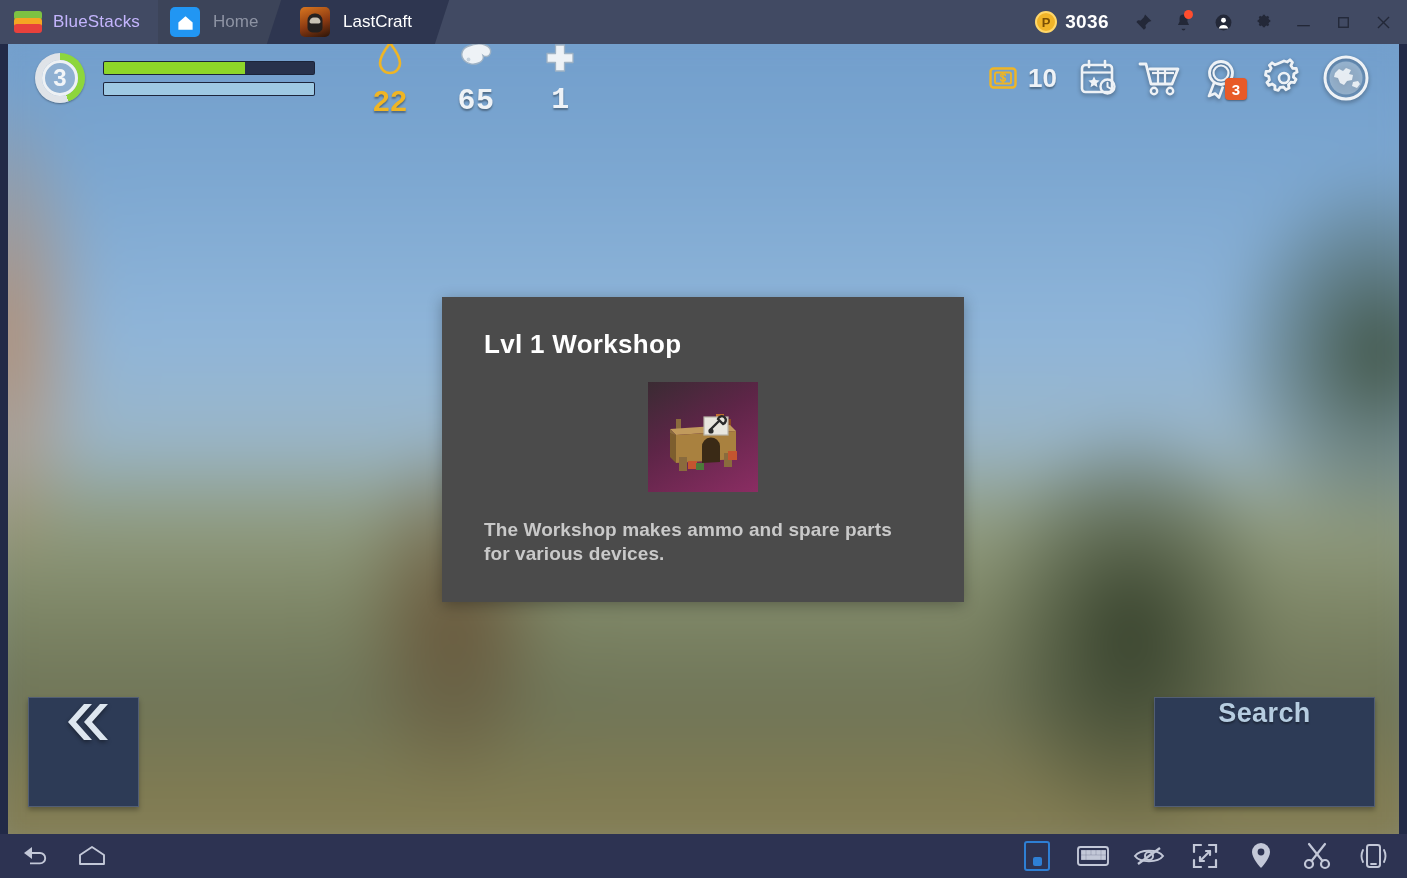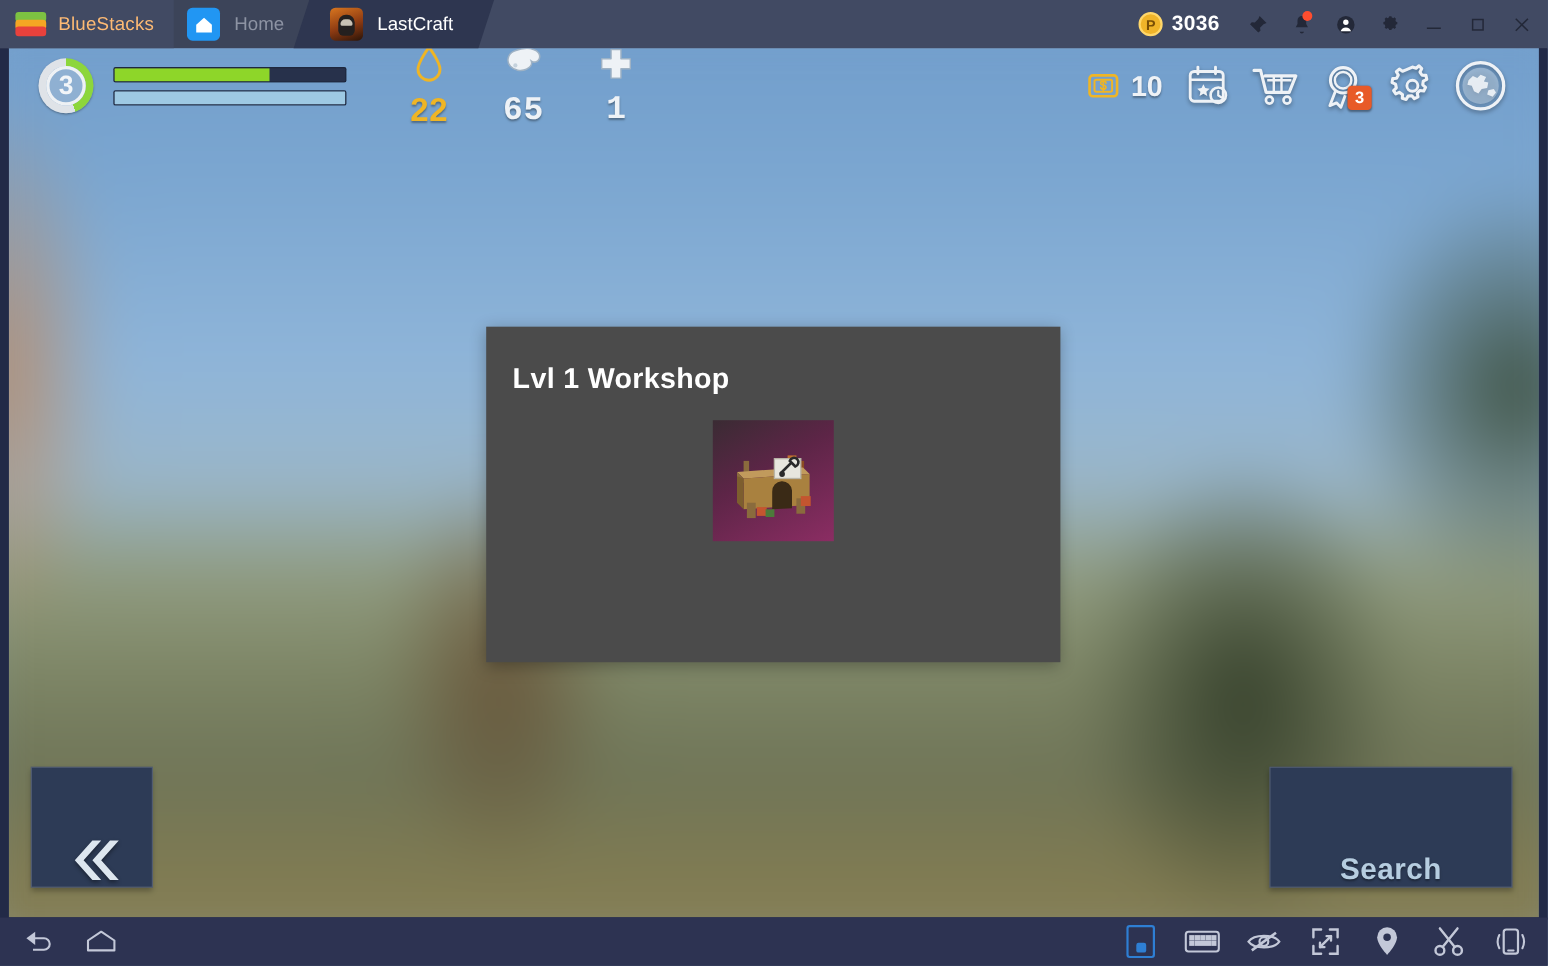--- a/index.html
+++ b/index.html
@@ -21,21 +21,21 @@
     display:flex; align-items:center; gap:11px;
     padding:0 18px 0 14px;
     position:relative; z-index:4;
     background:#414a63;
   }
   .bs-logo{ width:28px; height:22px; position:relative; }
   .bs-logo i{ position:absolute; left:0; width:28px; height:9px; border-radius:3px; display:block; }
   .bs-logo i:nth-child(1){ top:0px;  background:#7dc242; }
   .bs-logo i:nth-child(2){ top:7px;  background:#f5a623; }
   .bs-logo i:nth-child(3){ top:13px; background:#e8413c; }
-  .bs-name{ color:#fdba74; font-size:17px; letter-spacing:.2px; }
+  .bs-name{ color:#c4b5fd; font-size:17px; letter-spacing:.2px; }
 
   .tab{
     position:relative; display:flex; align-items:center; gap:13px;
     padding:0 30px 0 26px; height:44px;
     transform:skewX(-18deg);
     margin-left:-14px;
   }
   .tab > *{ transform:skewX(18deg); }
   .tab.inactive{ background:#3b4considered; }
   .tab.inactive{ background:#3c4459; }
@@ -152,21 +152,21 @@
     background:#e85a28; color:#fff; font-size:15px; font-weight:bold;
     display:flex; align-items:center; justify-content:center;
     box-shadow:0 1px 2px rgba(0,0,0,.4);
   }
 
   
   #dialog{
     position:absolute; left:434px; top:253px; width:522px; height:305px;
     background:#4b4b4b;
     box-shadow:0 3px 14px rgba(0,0,0,.3);
-    padding:22px 24px;
+    padding:22px 42px;
   }
   .dlg-title{
     color:#ffffff; font-size:26px; font-weight:bold; letter-spacing:.3px;
     margin:10px 0 0 0;
   }
   .dlg-img{
     width:110px; height:110px; margin:22px auto 0 auto;
     background:linear-gradient(150deg,#3a2b33 0%,#5d2547 42%,#8b2d63 100%);
     position:relative; overflow:hidden;
   }
@@ -175,21 +175,21 @@
     color:#c9c9c9; font-size:19px; font-weight:bold; line-height:1.25;
     margin-top:26px; letter-spacing:.1px;
   }
 
   
   .gbtn{
     position:absolute;
     background:#2d3b56;
     border:1px solid rgba(255,255,255,.18);
     box-shadow:0 3px 5px rgba(0,0,0,.28);
-    display:flex; align-items:flex-end; justify-content:center;
+    display:flex; align-items:flex-start; justify-content:center;
   }
   #btn-back{ left:20px; top:653px; width:111px; height:110px; }
   #btn-back svg{ width:52px; height:48px; filter:drop-shadow(0 2px 2px rgba(0,0,0,.4)); }
   #btn-search{ left:1146px; top:653px; width:221px; height:110px; }
   .search-label{ color:#b6cde0; font-size:27px; font-weight:bold; letter-spacing:.4px;
     text-shadow:0 2px 2px rgba(0,0,0,.35); }
 
   
   #bottombar{
     position:absolute; left:0; bottom:0; width:1407px; height:44px;
@@ -434,20 +434,21 @@
         <rect x="44" y="16" width="24" height="18" fill="#e8e6de" stroke="#b9b5a8" stroke-width="1.2"></rect>
         <path d="M50 29 l9-9 M58 18 a4 4 0 1 1 5 5 l-2-2 Z" stroke="#2a2a2a" stroke-width="2.4" fill="none" stroke-linecap="round"></path>
         <circle cx="51" cy="30" r="2.6" fill="#2a2a2a"></circle>
 
         <rect x="28" y="60" width="9" height="8" fill="#c4552f"></rect>
         <rect x="36" y="62" width="8" height="7" fill="#4c7a3a"></rect>
         <rect x="68" y="50" width="9" height="9" fill="#c4552f"></rect>
       </svg>
     </div>
 
+    <div class="dlg-desc">The Workshop makes ammo and spare parts for various devices.</div>
   </div>
 
   <div class="gbtn" id="btn-back">
     <svg viewBox="0 0 52 48">
       <path d="M26 6 L10 24 L26 42 L34 42 L18 24 L34 6 Z" fill="#dde6ef"></path>
       <path d="M42 6 L26 24 L42 42 L50 42 L34 24 L50 6 Z" fill="#dde6ef"></path>
     </svg>
   </div>
 
   <div class="gbtn" id="btn-search">

